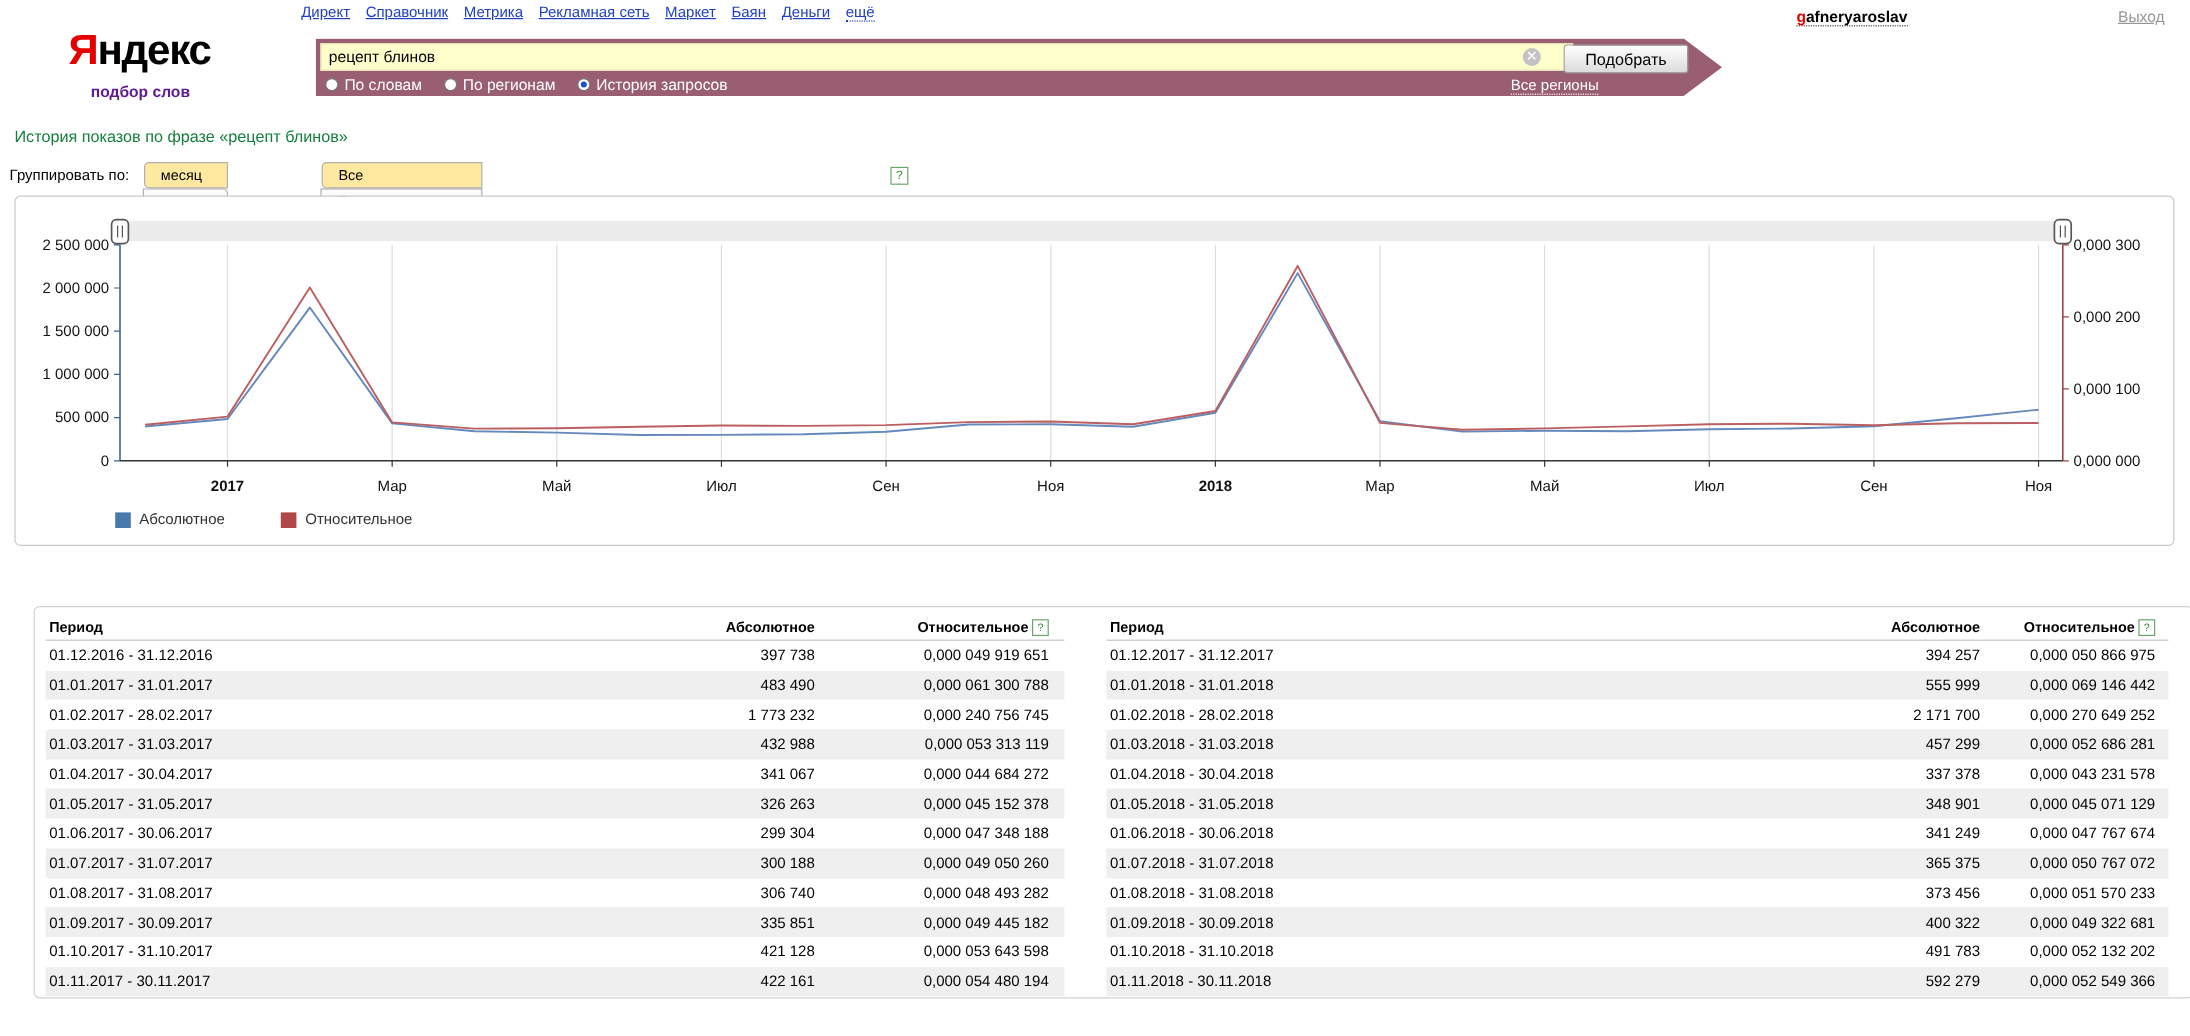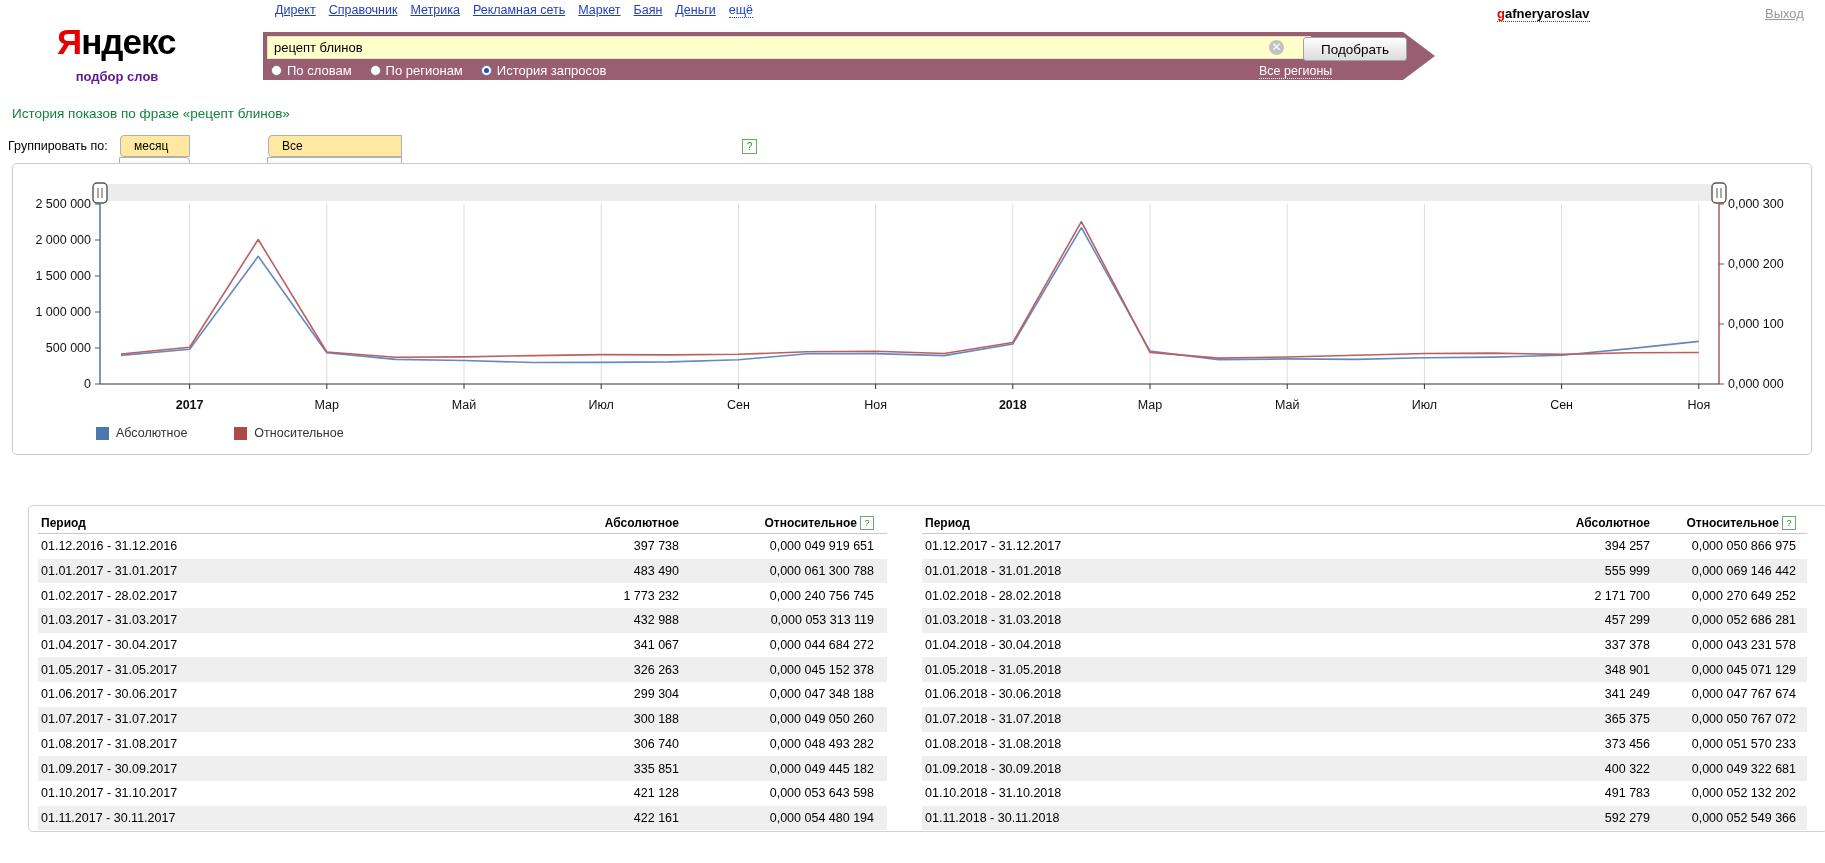--- a/index.html
+++ b/index.html
@@ -1,20 +1,20 @@
 <!DOCTYPE html>
 <html><head>
 <meta charset="utf-8">
 <style>
   html,body{margin:0;padding:0;background:#fff;}
   #app{position:relative;width:1825px;height:863px;background:#fff;overflow:hidden;
        font-family:"Liberation Sans","DejaVu Sans",sans-serif;color:#000;}
 
   
-  .topnav{position:absolute;left:275px;top:3px;display:flex;gap:13px;align-items:baseline;}
+  .topnav{position:absolute;left:251px;top:3px;display:flex;gap:13px;align-items:baseline;}
   .navlink{color:#2140c0;text-decoration:underline;font-size:12.5px;cursor:pointer;white-space:nowrap;}
   .navlink.dotted{text-decoration:none;border-bottom:1px dotted #2140c0;}
 
   
   .username{position:absolute;left:1497px;top:6px;font-size:13px;font-weight:bold;
             border-bottom:1px dotted #444;cursor:pointer;}
   .u-first{color:#e50000;}
   .logout{position:absolute;left:1765px;top:6px;font-size:13px;color:#979797;
           text-decoration:underline;cursor:pointer;}
 

